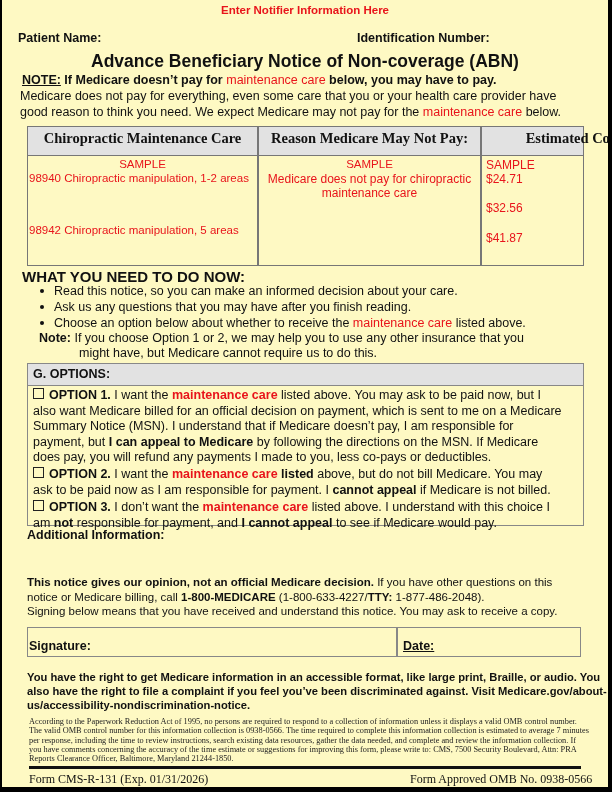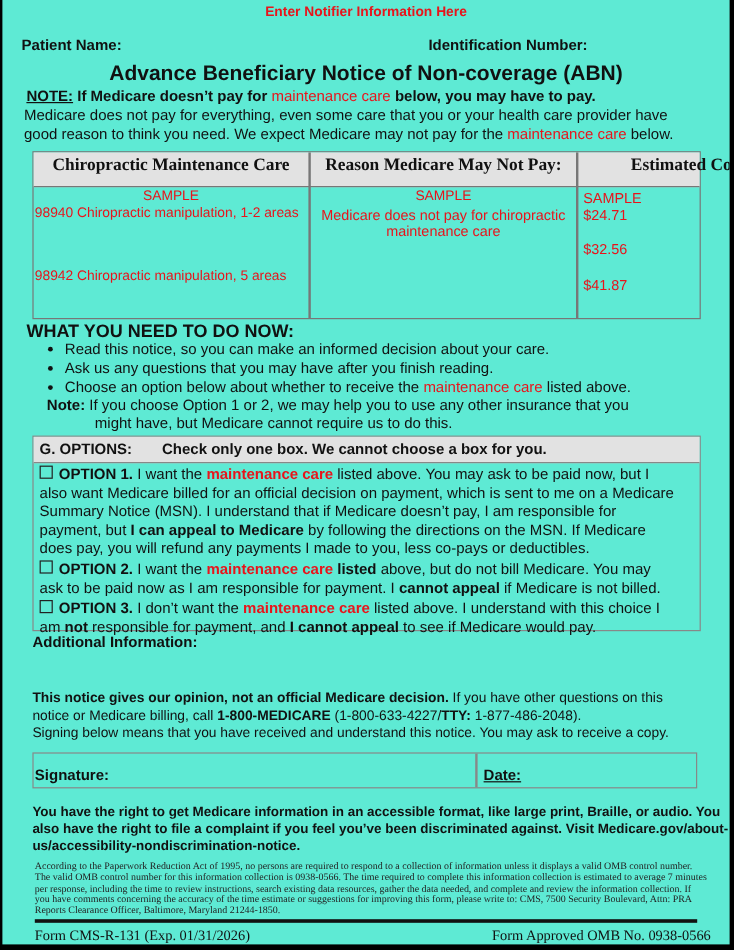--- a/index.html
+++ b/index.html
@@ -1,19 +1,19 @@
 <!DOCTYPE html>
 <html><head>
 <meta charset="utf-8">
 <style>
   html, body { margin: 0; padding: 0; }
   body { width: 612px; height: 792px; background: #000; position: relative; overflow: hidden; }
   .page {
     position: absolute; left: 2px; top: 0; width: 606px; height: 787px;
-    background: #5eead4; overflow: hidden;
+    background: #fef9c3; overflow: hidden;
     font-family: "Liberation Sans", sans-serif; color: #111;
   }
   .abs { position: absolute; white-space: nowrap; text-align: center; }
   .red { color: #e8141b; }
   .b { font-weight: bold; }
   .notifier { left: 0; width: 606px; top: 4px; text-align: center; font-size: 11.5px; font-weight: bold; color: #e8141b; }
   .field-label { font-size: 12.5px; font-weight: bold; top: 31px; }
   .title { left: 0; width: 606px; top: 51px; text-align: center; font-size: 17.5px; font-weight: bold; }
   .note-line { left: 20px; top: 73px; font-size: 12.5px; font-weight: bold; }
   .note-line u { text-decoration: underline; }
@@ -113,21 +113,20 @@
   <div class="abs sec-head">WHAT YOU NEED TO DO NOW:</div>
   <div class="abs bullet" style="top:284px;"><span class="dot"></span><span>Read this notice, so you can make an informed decision about your care.</span></div>
   <div class="abs bullet" style="top:300px;"><span class="dot"></span><span>Ask us any questions that you may have after you finish reading.</span></div>
   <div class="abs bullet" style="top:316px;"><span class="dot"></span><span>Choose an option below about whether to receive the </span><span class="red">maintenance care</span><span> listed above.</span></div>
   <div class="abs note2" style="top:331px;"><span class="b">Note:</span><span> If you choose Option 1 or 2, we may help you to use any other insurance that you</span></div>
   <div class="abs note2" style="top:346px; left:77px;">might have, but Medicare cannot require us to do this.</div>
 
   <div class="options">
     <div class="opt-head">
       <span style="left:5px;">G. OPTIONS:</span>
-      <span style="left:107px;">Check only one box.  We cannot choose a box for you.</span>
     </div>
 
     <div class="opt-text" style="top:24px;">
       <div><span class="checkbox"></span><span class="b">OPTION 1.</span><span> I want the </span><span class="red b">maintenance care</span><span> listed above.  You may ask to be paid now, but I</span></div>
       <div>also want Medicare billed for an official decision on payment, which is sent to me on a Medicare</div>
       <div>Summary Notice (MSN).  I understand that if Medicare doesn’t pay, I am responsible for</div>
       <div><span>payment, but </span><span class="b">I can appeal to Medicare</span><span> by following the directions on the MSN.  If Medicare</span></div>
       <div>does pay, you will refund any payments I made to you, less co-pays or deductibles.</div>
     </div>
 

